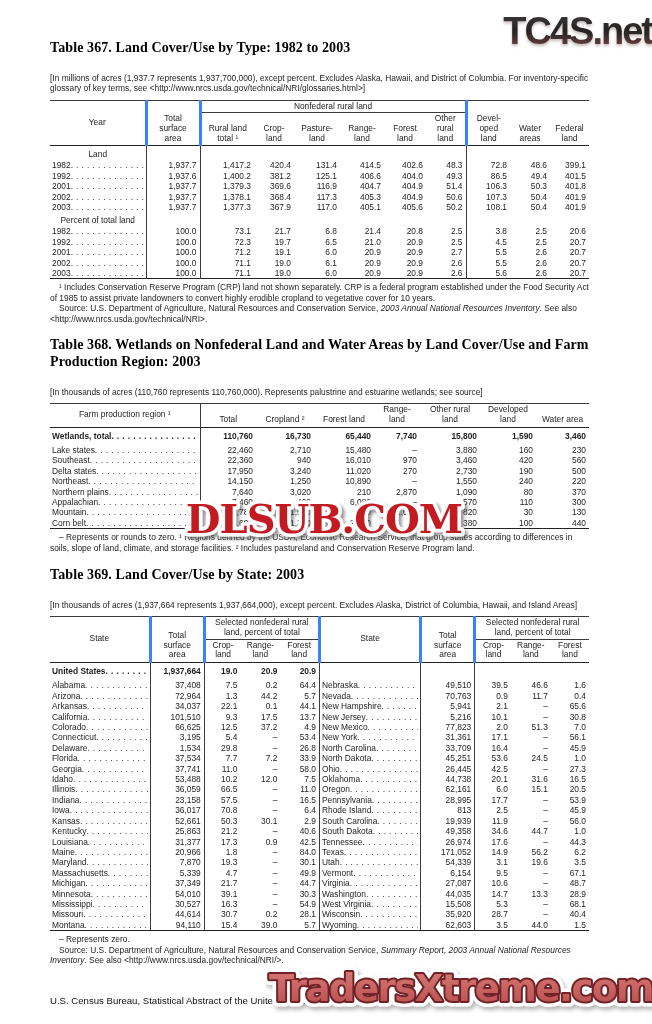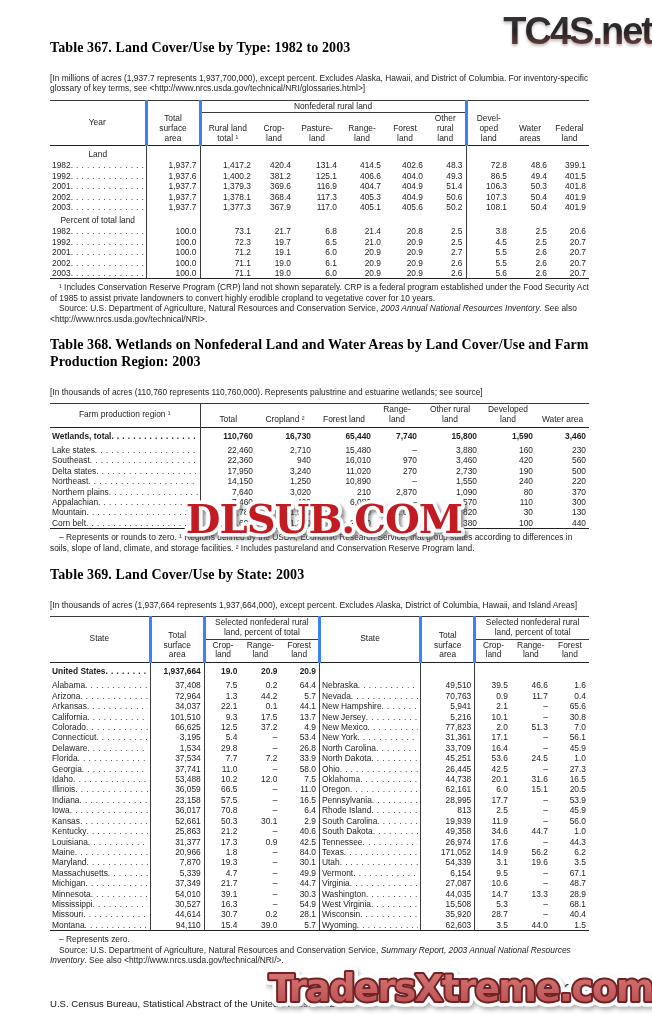--- a/index.html
+++ b/index.html
@@ -31,21 +31,21 @@
   tr.sp td{padding-top:3px;padding-bottom:4px;}
   tr.boldrow td,tr.boldrow .dots{font-weight:bold;}
   
   .t367 td:nth-child(2),.t367 td:nth-child(3),.t367 td:nth-child(9){border-left:1px solid #3a3a3a;}
   .t368 td:nth-child(1){border-right:1px solid #3a3a3a;}
   .t369 td:nth-child(2),.t369 td:nth-child(3),.t369 td:nth-child(6),
   .t369 td:nth-child(7),.t369 td:nth-child(8){border-left:1px solid #3a3a3a;}
   .fn{font-size:8.4px;line-height:1.24;margin-top:3px;color:#232323;}
   .fn p{margin:0;text-indent:9px;}
   .it{font-style:italic;}
-  .footer-right{margin-top:15px;text-align:right;font-size:15px;color:#101010;white-space:pre;}
+  .footer-right{margin-top:15px;text-align:right;font-size:12px;color:#101010;white-space:pre;}
   .footer-left{margin-top:1px;font-size:9.6px;color:#101010;}
   .wm{position:absolute;pointer-events:none;}
   .wm-top{top:2px;right:-4px;}
   .wm-mid{left:174px;top:489px;}
   .wm-bot{left:266px;top:956px;}
 </style>
 </head>
 <body>
 
 <div class="page">

